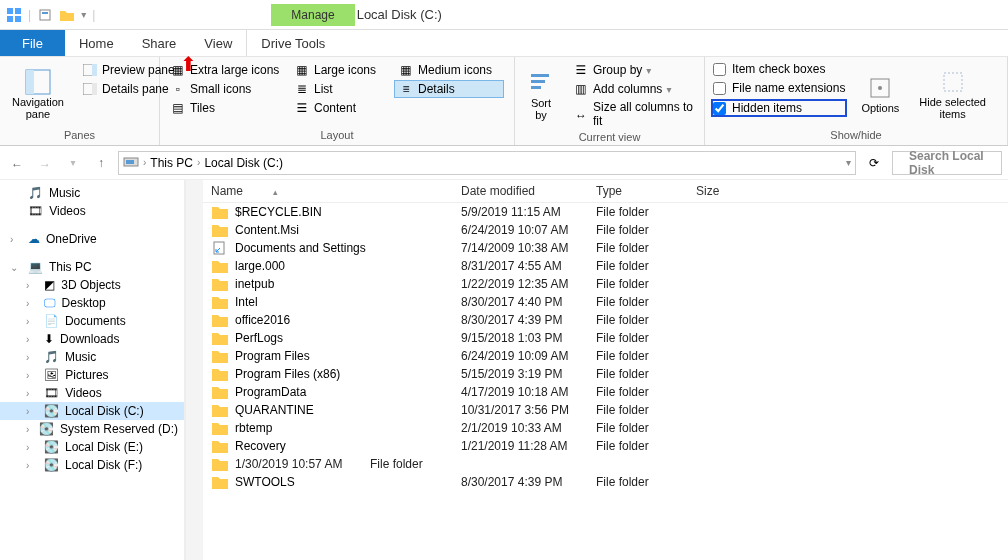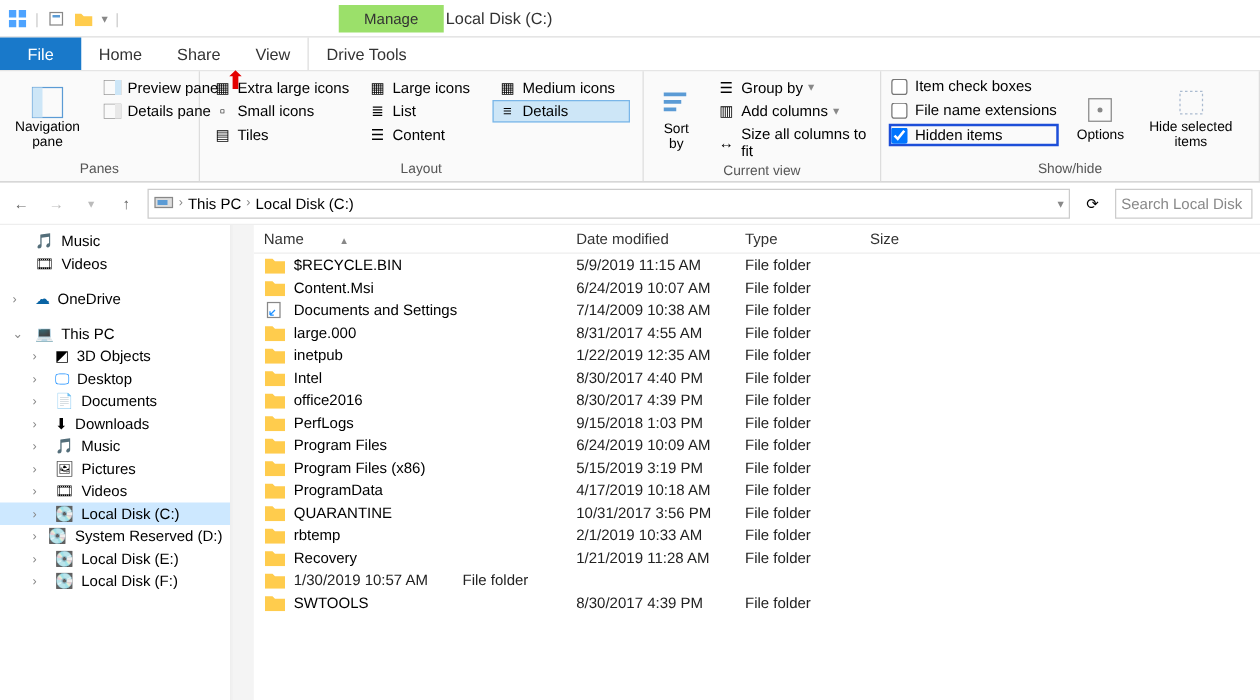--- a/index.html
+++ b/index.html
@@ -35,21 +35,21 @@
   .chk input { margin:0; width:13px; height:13px; }
   .chk.hl { border:2px solid #1d4ed8; padding:0 4px 0 0; }
   
   .addr-row { height:34px; display:flex; align-items:center; gap:6px; padding:0 6px; border-bottom:1px solid #eee; }
   .nav-arrow { width:22px; height:22px; display:flex; align-items:center; justify-content:center; color:#666; cursor:pointer; border-radius:2px; }
   .nav-arrow.dis { color:#bbb; cursor:default; }
   .addr-box { flex:1; height:24px; border:1px solid #ccc; display:flex; align-items:center; gap:4px; padding:0 4px; }
   .crumb { display:flex; align-items:center; gap:4px; font-size:12px; cursor:pointer; }
   .chev { color:#888; font-size:10px; }
   .refresh { width:24px; height:22px; display:flex; align-items:center; justify-content:center; cursor:pointer; }
-  .search { width:110px; height:24px; border:1px solid #ccc; padding:0 4px; font-size:12px; color:#888; display:flex; align-items:center; }
+  .search { width:110px; height:24px; border:1px solid #ccc; padding:0 16px; font-size:12px; color:#888; display:flex; align-items:center;font-weight:bold; }
   
   .main { display:flex; height:calc(560px - 30px - 26px - 90px - 34px); }
   .navpane { width:185px; border-right:1px solid #eee; overflow:auto; padding:4px 0; }
   .nav-item { display:flex; align-items:center; gap:6px; padding:2px 6px 2px 10px; font-size:12px; cursor:pointer; white-space:nowrap; }
   .nav-item .exp { width:12px; color:#888; font-size:10px; }
   .nav-item.sel { background:#cde8ff; }
   .nav-spacer { height:10px; }
   .content { flex:1; overflow:auto; position:relative; }
   .scroll-stub { width:18px; background:#f4f4f4; border-left:1px solid #eee; }
   .cols-header { display:flex; border-bottom:1px solid #eee; font-size:12px; color:#333; padding:4px 0 4px 8px; position:sticky; top:0; background:#fff; }

